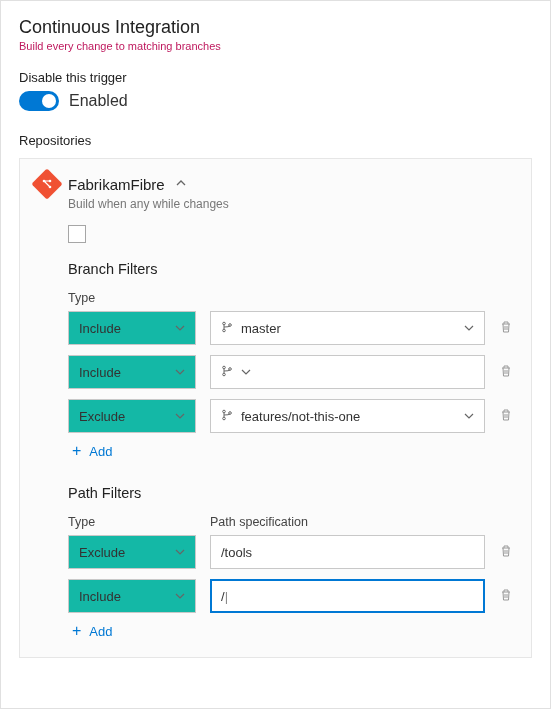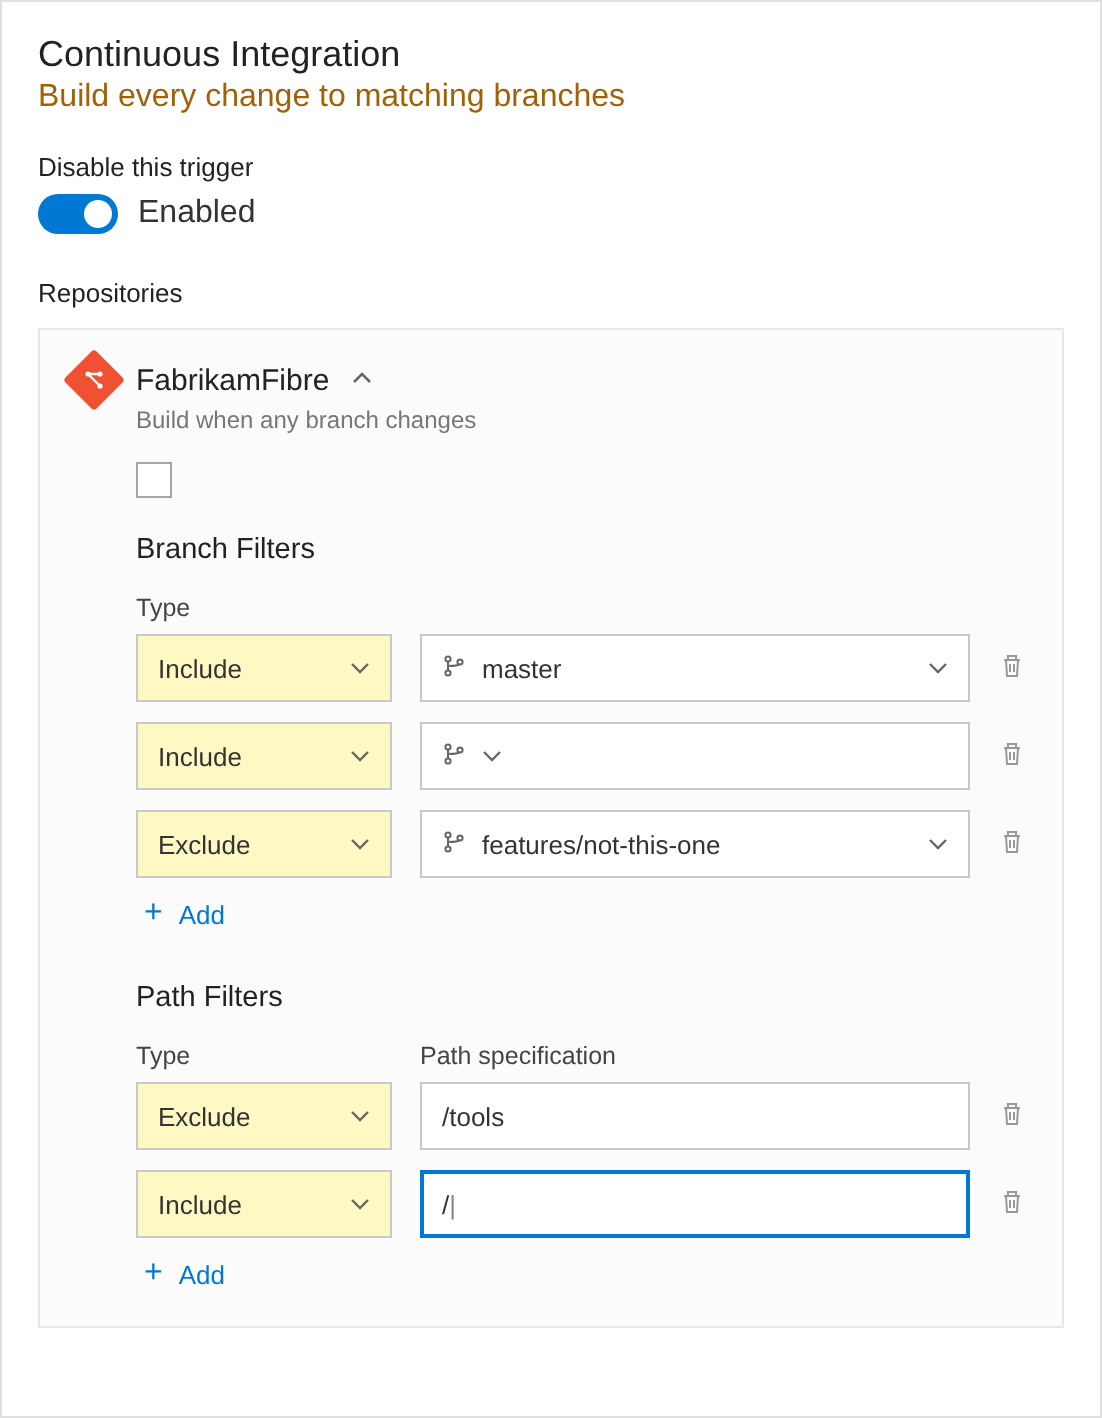--- a/index.html
+++ b/index.html
@@ -9,21 +9,21 @@
     font-size: 13px;
     color: #333;
     background: #fff;
     width: 551px;
     height: 709px;
     overflow: hidden;
     border: 1px solid #e0e0e0;
   }
   .container { padding: 16px 18px; }
   .title { font-size: 18px; font-weight: 400; color: #222; margin: 0; }
-  .subtitle { font-size: 16px; color: #a16207; margin: 2px 0 18px 0; }
+  .subtitle { font-size: 11px; color: #be185d; margin: 2px 0 18px 0; }
   .toggle-label-above { font-size: 13px; color: #222; margin-bottom: 6px; }
   .toggle-row { display: flex; align-items: center; gap: 10px; margin-bottom: 22px; }
   .toggle {
     width: 40px; height: 20px; border-radius: 10px;
     background: #0078d4; position: relative; cursor: pointer;
   }
   .toggle .knob {
     position: absolute; right: 3px; top: 3px;
     width: 14px; height: 14px; border-radius: 50%; background: #fff;
   }
@@ -47,21 +47,21 @@
   .checkbox-row { display:flex; align-items:center; gap:10px; margin: 14px 0 18px 32px; }
   .checkbox { width:18px; height:18px; border:1px solid #a6a6a6; background:#fff; cursor:pointer; }
   .checkbox-label { font-size:13px; color:#444; }
   .filters-block { margin-left: 32px; }
   .filters-title { font-size: 14.5px; color: #222; margin-bottom: 14px; }
   .cols-header { display:flex; gap:14px; font-size:12.5px; color:#444; margin-bottom:6px; }
   .col-type { width:128px; }
   .col-spec { flex:1; }
   .filter-row { display:flex; align-items:center; gap:14px; margin-bottom:10px; }
   .select {
-    width:128px; height:34px; border:1px solid #c8c8c8; background:#fef9c3;
+    width:128px; height:34px; border:1px solid #c8c8c8; background:#14b8a6;
     display:flex; align-items:center; justify-content:space-between;
     padding:0 10px; font-size:13px; color:#333; cursor:pointer;
   }
   .select .caret { color:#666; }
   .spec-input {
     flex:1; height:34px; border:1px solid #c8c8c8; background:#fff;
     display:flex; align-items:center; padding:0 10px; font-size:13px; color:#333;
     gap:8px; cursor:text;
   }
   .spec-input.focused { border:1px solid #0078d4; box-shadow: inset 0 0 0 1px #0078d4; }
@@ -103,21 +103,21 @@
             <path d="M3 3 L9 9 M3 3 L9 3" stroke="#fff" stroke-width="1.2"></path>
           </svg>
       </div>
       <span class="repo-name">FabrikamFibre</span>
       <span class="chevron">
         <svg width="12" height="12" viewBox="0 0 12 12">
             <path d="M2 8 L6 4 L10 8" stroke="#666" stroke-width="1.3" fill="none"></path>
           </svg>
       </span>
     </div>
-    <div class="repo-sub">Build when any branch changes</div>
+    <div class="repo-sub">Build when any while changes</div>
 
     <div class="checkbox-row">
       <div class="checkbox"></div>
     </div>
 
     <div class="filters-block">
       <div class="filters-title">Branch Filters</div>
       <div class="cols-header">
         <div class="col-type">Type</div>
       </div>

